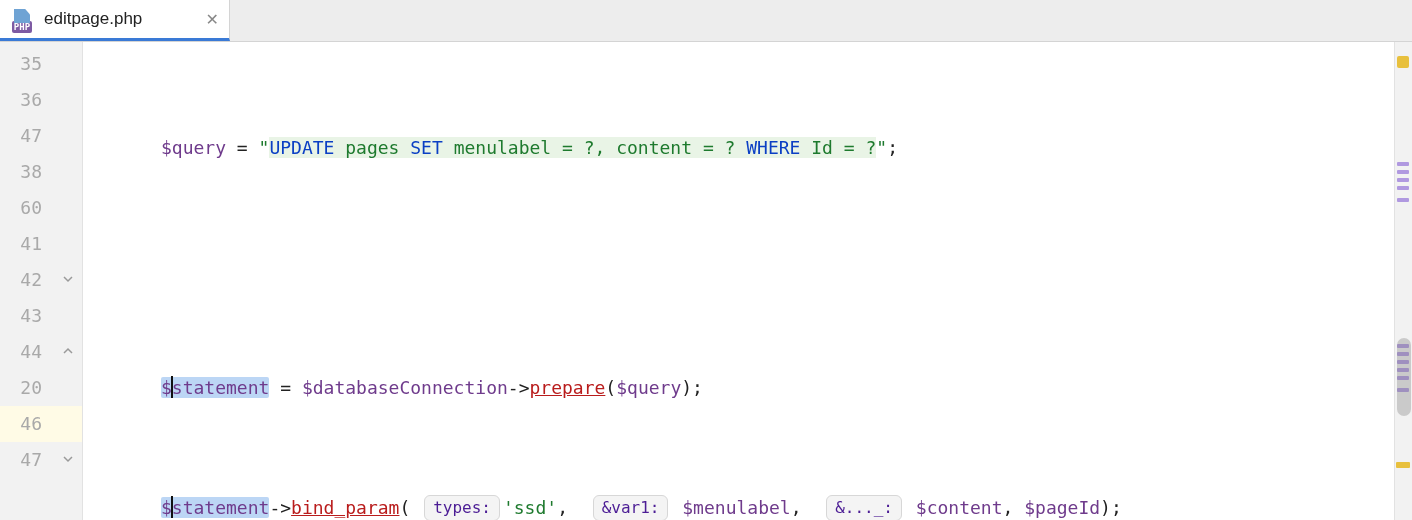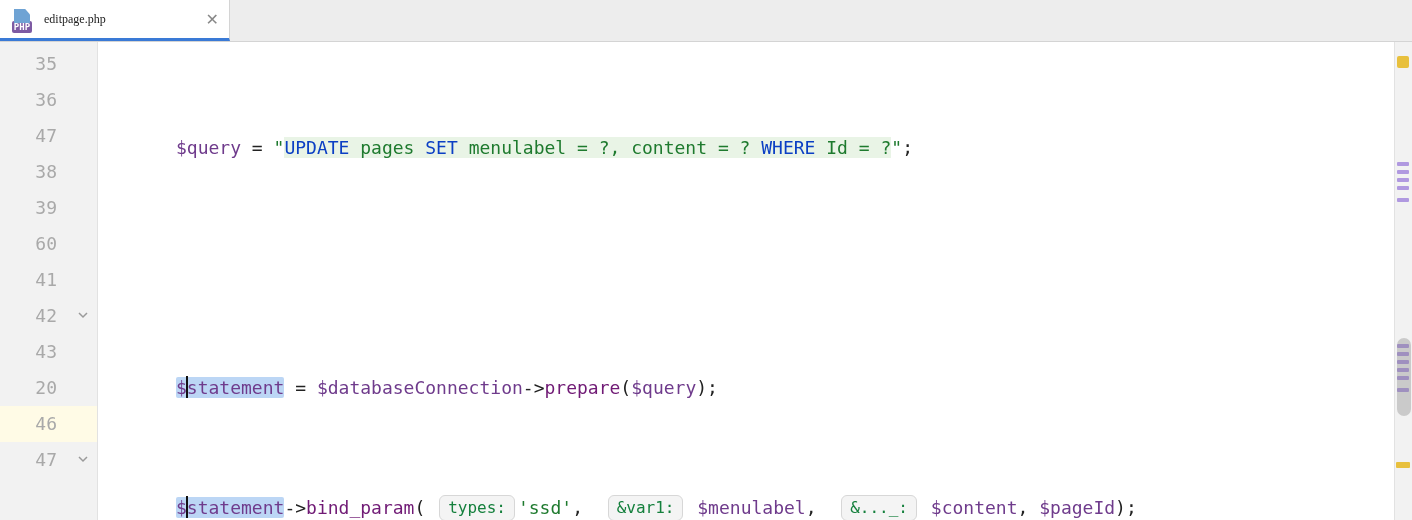--- a/index.html
+++ b/index.html
@@ -48,37 +48,37 @@
     font-size: 9px;
     font-weight: bold;
     color: #fff;
     background: #7d5aa3;
     padding: 0 2px;
     border-radius: 2px;
     line-height: 12px;
   }
   .tab-name {
     color: #222;
-    font-size: 12px;
-    font-family: Liberation Serif, serif;
+    font-size: 17px;
+    font-family: Liberation Sans, sans-serif;
   }
   .tab-close {
     color: #888;
     font-size: 16px;
     margin-left: auto;
     cursor: pointer;
     font-family: -apple-system, sans-serif;
   }
   .editor-wrap {
     display: flex;
     height: calc(100% - 42px);
     position: relative;
   }
   .gutter {
-    width: 98px;
+    width: 83px;
     background: #f2f2f2;
     border-right: 1px solid #e2e2e2;
     text-align: right;
     color: #a9a9a9;
     font-size: 18px;
     padding-top: 4px;
     user-select: none;
   }
   .gutter div {
     height: 36px;
@@ -115,27 +115,27 @@
     height: 36px;
     line-height: 36px;
     padding-left: 18px;
     position: relative;
   }
   .indent1 { padding-left: 78px; }
   .tok-var { color: #6f3b8c; }
   .tok-sqlkw { color: #0b3fc4; background: #e9f4e6; }
   .tok-str { color: #1e7a2e; }
   .tok-sqllit { color: #1e7a2e; background: #e9f4e6; }
-  .tok-method { color: #701a75; }
+  .tok-method { color: #b91c1c; text-decoration: underline; }
   .tok-punc { color: #222; }
   .hint {
     background: #f4f4f4;
     border: 1px solid #d7d7d7;
     border-radius: 6px;
-    color: #15803d;
+    color: #4c1d95;
     padding: 0 8px;
     font-size: 16px;
     margin: 0 3px;
     display: inline-block;
     line-height: 24px;
     vertical-align: 1px;
   }
   .hl-sel {
     background: #bcd6f5;
     border-radius: 2px;
@@ -193,29 +193,33 @@
   </div>
 </div>
 
 <div class="editor-wrap">
 
   <div class="gutter" id="gutter">
       <div>35</div>
       <div>36</div>
       <div>47</div>
       <div>38</div>
-      <div>39</div>
       <div>60</div>
       <div>41</div>
       <div>42<span class="fold-marker">
           <svg width="12" height="12" viewBox="0 0 12 12">
             <path d="M2 4 L6 8 L10 4" fill="none" stroke="#9a9a9a" stroke-width="1.5"></path>
           </svg>
         </span></div>
       <div>43</div>
+      <div>44<span class="fold-marker">
+          <svg width="12" height="12" viewBox="0 0 12 12">
+            <path d="M2 8 L6 4 L10 8" fill="none" stroke="#9a9a9a" stroke-width="1.5"></path>
+          </svg>
+        </span></div>
       <div>20</div>
       <div style="background: rgb(255, 251, 230);">46</div>
       <div>47<span class="fold-marker">
           <svg width="12" height="12" viewBox="0 0 12 12">
             <path d="M2 4 L6 8 L10 4" fill="none" stroke="#9a9a9a" stroke-width="1.5"></path>
           </svg>
         </span></div>
     </div>
   <div class="indent-stripe"></div>
 

